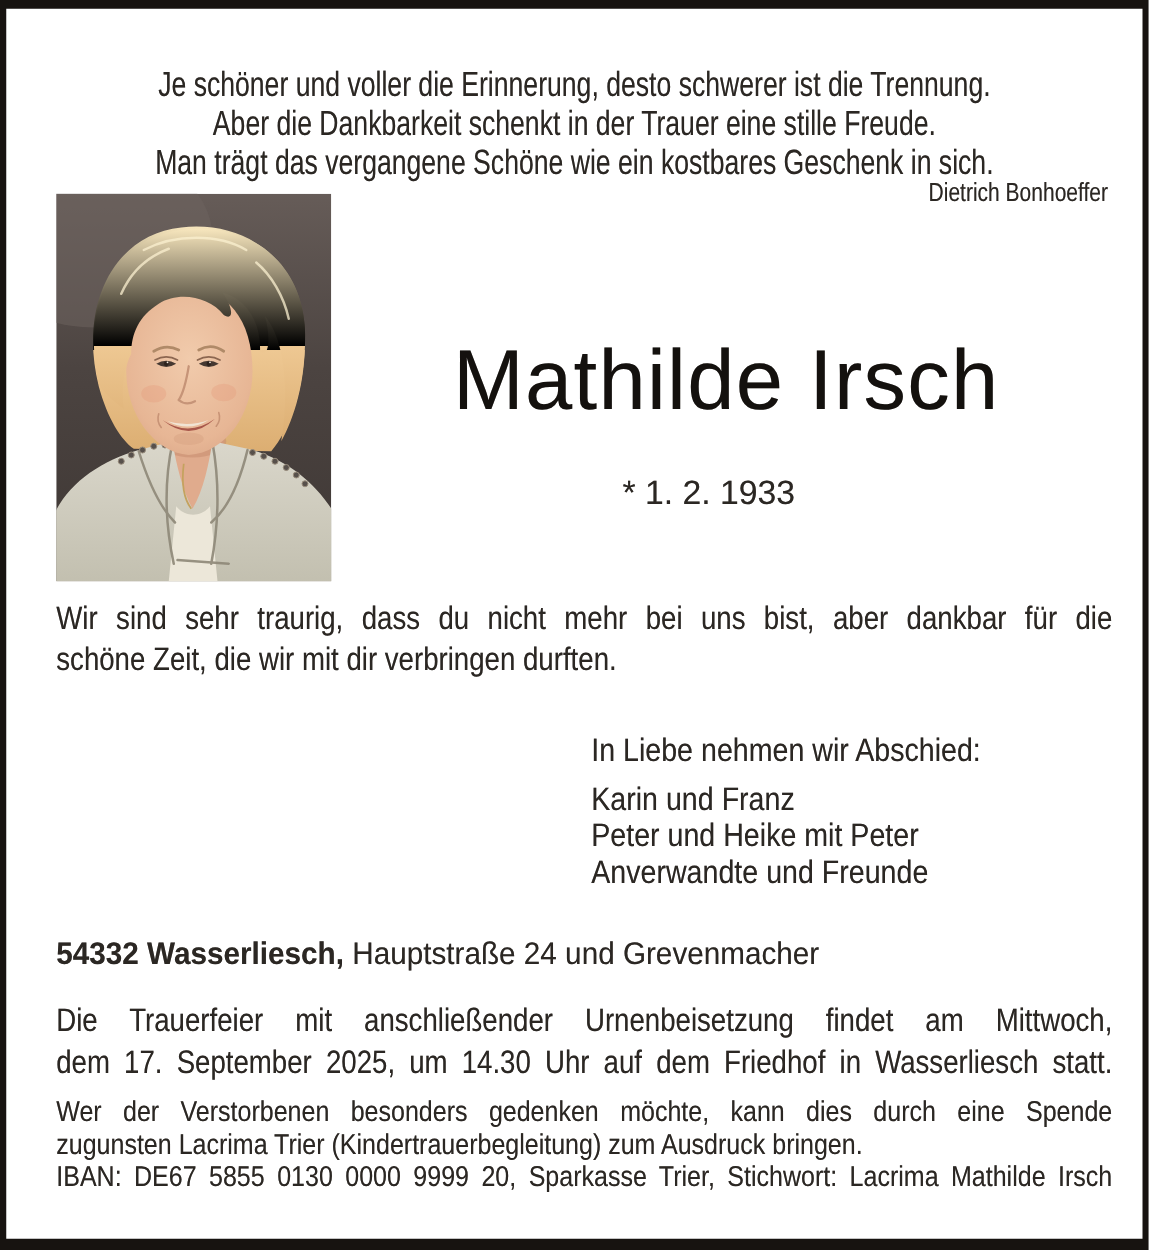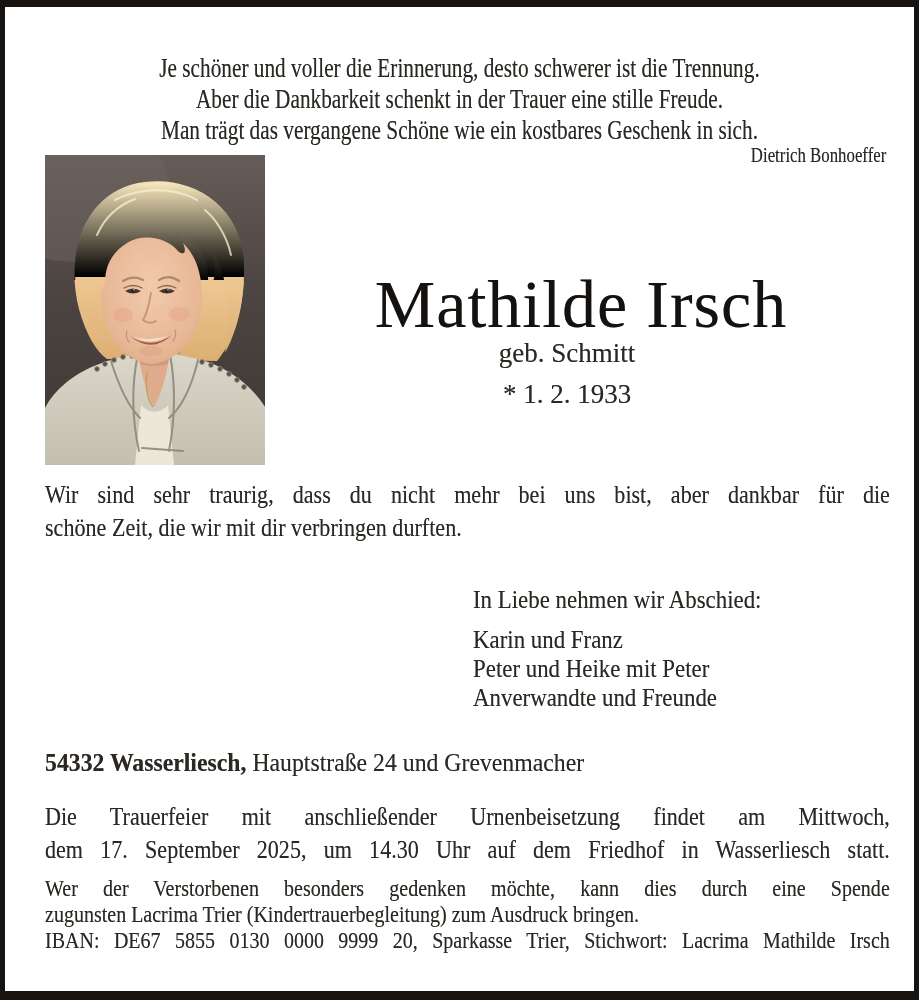--- a/index.html
+++ b/index.html
@@ -10,21 +10,21 @@
   .sheet {
     position: relative;
     width: 919px;
     height: 1000px;
     box-sizing: border-box;
     background: #ffffff;
     border-style: solid;
     border-color: #171310;
     border-width: 7px 5px 9px 5px;
     overflow: hidden;
-    font-family: Liberation Serif, serif;
+    font-family: Liberation Sans, sans-serif;
     color: #2b2723;
     text-shadow: 0 0 0.4px rgba(40,35,30,0.45);
   }
   .abs { position: absolute; }
 
   
   .quote-block {
     left: -94px; top: 45px; width: 1097px;
     text-align: center;
     font-size: 28px; line-height: 31px;
@@ -226,21 +226,20 @@
       <path d="M89,182 Q106,191 122,181 Q106,187 89,182 Z" fill="#f2e9da" opacity="0.9"></path>
       <g fill="none" stroke="#c08a6e" stroke-width="1.3" stroke-linecap="round" opacity="0.8">
         <path d="M82,176 Q80,182 84,187"></path>
         <path d="M130,175 Q132,181 128,186"></path>
       </g>
       <ellipse cx="106" cy="196" rx="12" ry="5" fill="#d29a7c" opacity="0.35"></ellipse>
     </svg>
   </div>
 
   <h1 class="abs name">Mathilde Irsch</h1>
-  <div class="abs maiden">geb. Schmitt</div>
   <div class="abs dates">
     <span>* 1. 2. 1933</span>
   </div>
 
   <div class="abs message">
     <div class="line stretch">Wir sind sehr traurig, dass du nicht mehr bei uns bist, aber dankbar für die</div>
     <div class="line">schöne Zeit, die wir mit dir verbringen durften.</div>
   </div>
 
   <div class="abs farewell-heading">In Liebe nehmen wir Abschied:</div>

